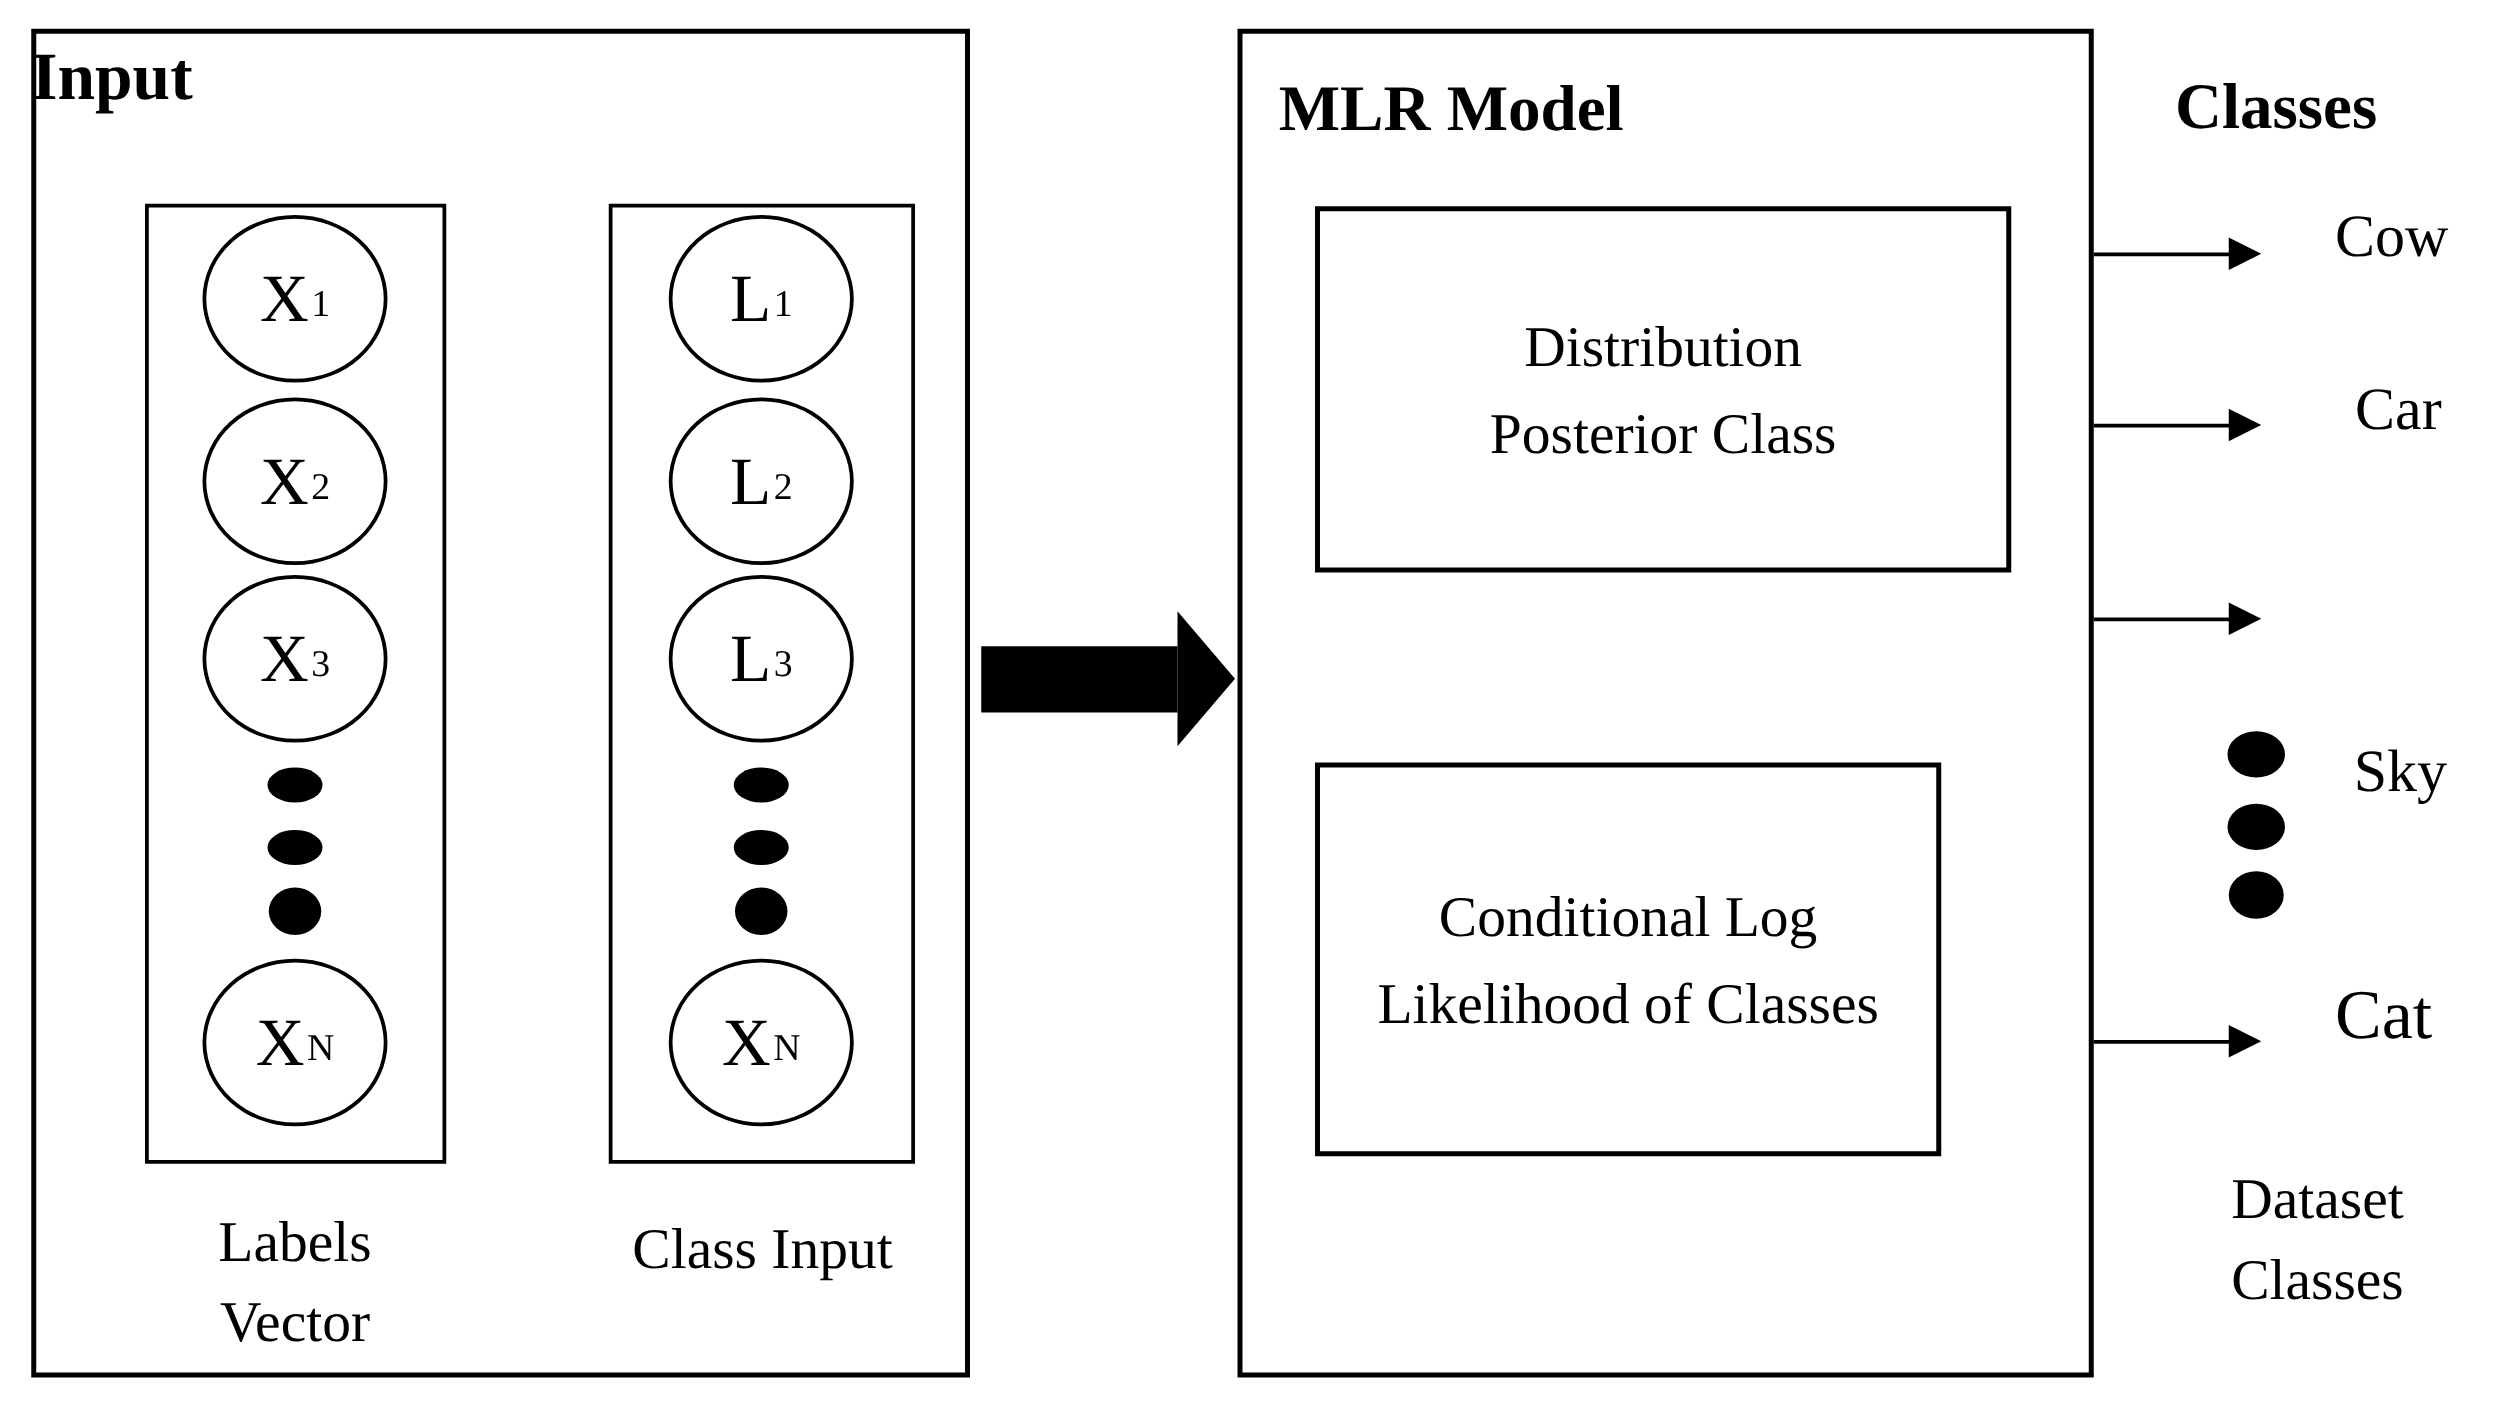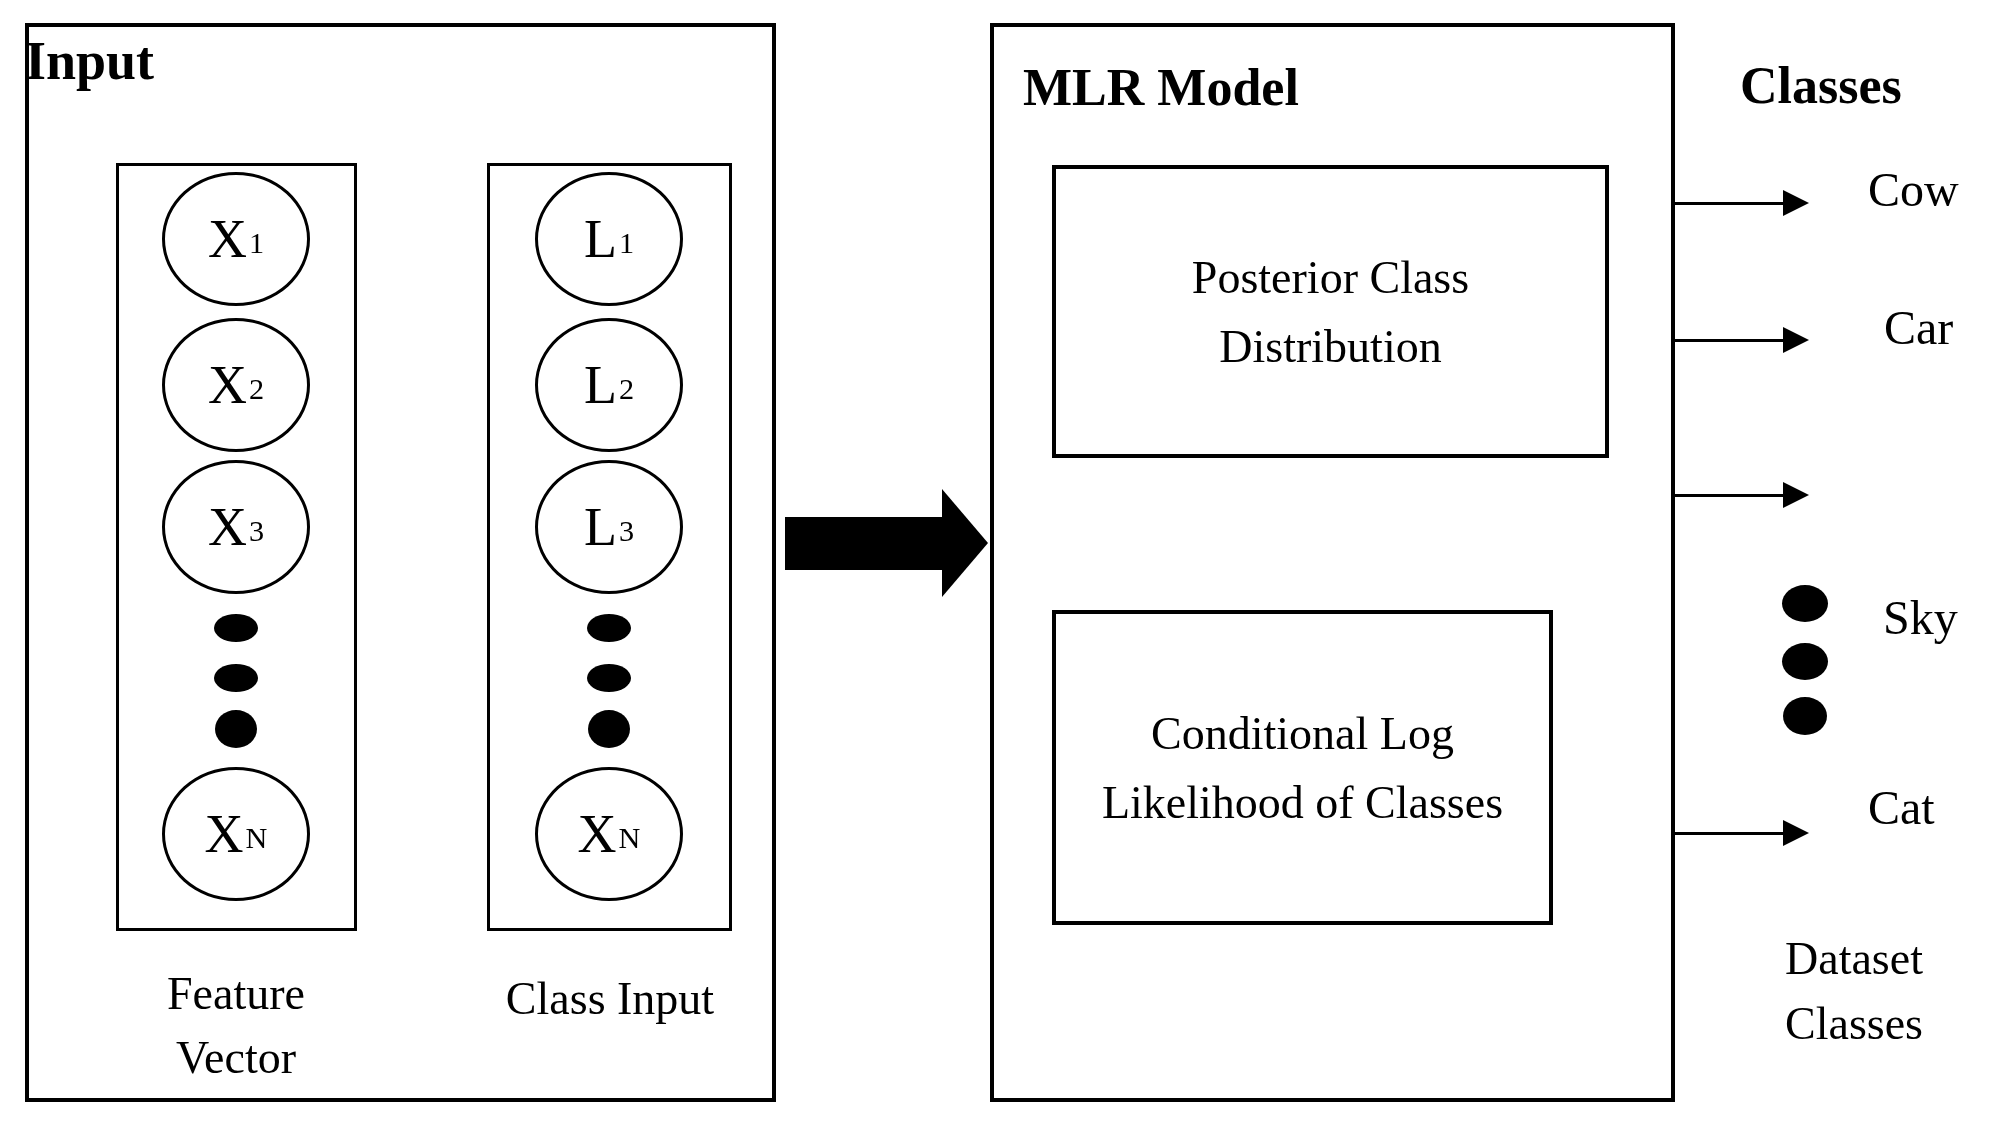--- a/index.html
+++ b/index.html
@@ -82,38 +82,38 @@
   </div>
   <div class="dot" style="left:587px;top:614px;width:44px;height:28px;"></div>
   <div class="dot" style="left:587px;top:664px;width:44px;height:28px;"></div>
   <div class="dot" style="left:588px;top:710px;width:42px;height:38px;"></div>
   <div class="node" style="left:535px;top:767px;">
     <span>X</span>
       <span class="nsub">N</span>
   </div>
 
   <div class="lbl" style="left:96px;top:962px;width:280px;text-align:center;font-size:46px;line-height:1.4;">
-    <div>Feature</div>
+    <div>Labels</div>
     <div>Vector</div>
   </div>
   <div class="lbl" style="left:460px;top:972px;width:300px;text-align:center;font-size:46px;">Class Input</div>
 
   <div>
     <div class="bigbody" style="left:785px;top:517px;width:157px;height:53px;"></div>
     <div class="bighead" style="left:942px;top:489px;"></div>
   </div>
 
   <div class="panel" style="left:990px;top:23px;width:685px;height:1079px;"></div>
 
   <div class="ptitle" style="left:990px;top:58px;width:685px;font-size:52px;margin-left:33px;">MLR Model</div>
 
   <div class="blockbox" style="left:1052px;top:165px;width:557px;height:293px;">
     <div>
+      <div>Distribution</div>
       <div>Posterior Class</div>
-      <div>Distribution</div>
     </div>
   </div>
 
   <div class="blockbox" style="left:1052px;top:610px;width:501px;height:315px;">
     <div>
       <div>Conditional Log</div>
       <div>Likelihood of Classes</div>
     </div>
   </div>
 
@@ -130,20 +130,20 @@
   <div class="arrowline" style="left:1675px;top:494px;width:112px;"></div>
   <div class="arrowhead" style="left:1783px;top:482px;"></div>
 
   <div class="dot" style="left:1782px;top:585px;width:46px;height:37px;"></div>
   <div class="dot" style="left:1782px;top:643px;width:46px;height:37px;"></div>
   <div class="dot" style="left:1783px;top:697px;width:44px;height:38px;"></div>
   <div class="lbl" style="left:1883px;top:590px;font-size:48px;">Sky</div>
 
   <div class="arrowline" style="left:1675px;top:832px;width:112px;"></div>
   <div class="arrowhead" style="left:1783px;top:820px;"></div>
-  <div class="lbl" style="left:1868px;top:780px;font-size:48px;">Cat</div>
+  <div class="lbl" style="left:1868px;top:780px;font-size:56px;">Cat</div>
 
   <div class="lbl" style="left:1785px;top:926px;font-size:46px;line-height:1.42;">
     <div>Dataset</div>
     <div>Classes</div>
   </div>
 
 </div>
 
 </body></html>

